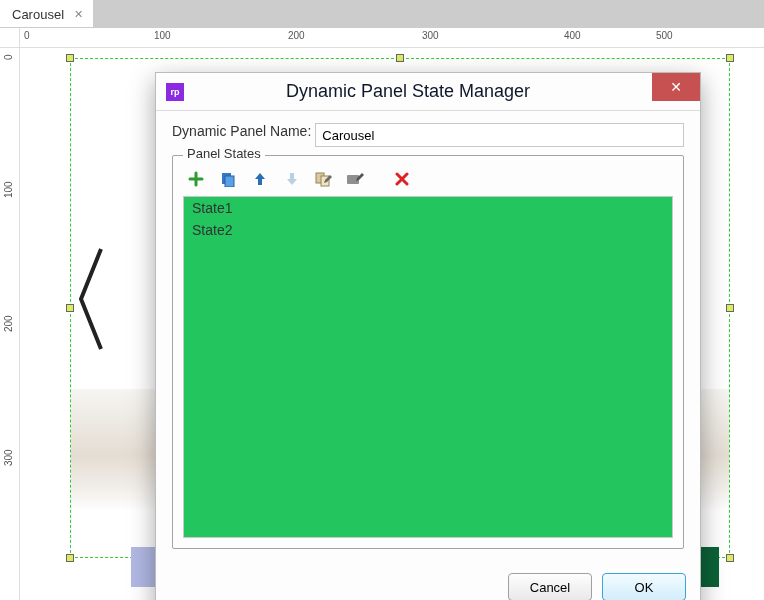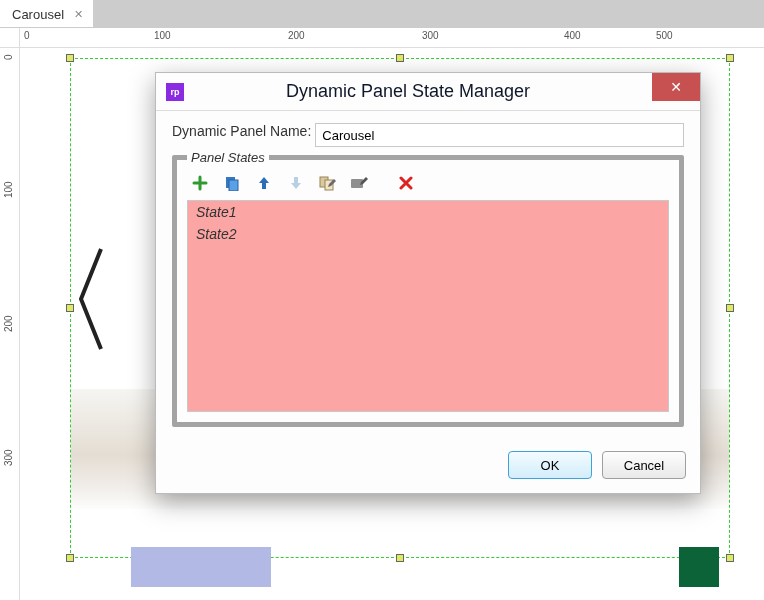--- a/index.html
+++ b/index.html
@@ -196,46 +196,45 @@
   }
   .name-label { font-size: 14px; white-space: nowrap; }
   .name-input {
     flex: 1;
     border: 1px solid #c8c8c8;
     padding: 3px 6px;
     font-size: 13px;
     height: 24px;
   }
   .fieldset {
-    border: 5px solid #a3a3a3;
+    border: 1px solid #a3a3a3;
     border-radius: 2px;
     padding: 8px 10px 10px 10px;
     position: relative;
     margin-bottom: 12px;
-    font-style: italic;
   }
   .fieldset .legend {
     position: absolute;
     top: -10px;
     left: 10px;
     background: #fdfdfd;
     padding: 0 4px;
     font-size: 13px;
   }
   .toolbar {
     display: flex;
     gap: 14px;
     padding: 6px 4px 8px 4px;
     align-items: center;
   }
   .tool-icn { width:18px; height:18px; display:flex; align-items:center; justify-content:center; cursor:pointer; }
   .states-list {
     border: 1px solid #c8c8c8;
-    background: #fca5a5;
-    height: 212px;
+    background: #22c55e;
+    height: 342px;
     overflow: auto;
   }
   .state-row {
     padding: 3px 8px;
     font-size: 14px;
     cursor: default;
   }
   .state-row.selected { background: #cde8f6; }
   .dlg-footer {
     display: flex;
@@ -360,16 +359,16 @@
             </svg>
         </span>
       </div>
       <div class="states-list">
         <div class="state-row">State1</div>
         <div class="state-row">State2</div>
       </div>
     </div>
   </div>
   <div class="dlg-footer">
+    <button class="btn">Cancel</button>
     <button class="btn primary">OK</button>
-    <button class="btn">Cancel</button>
   </div>
 </div>
 
 </body></html>

